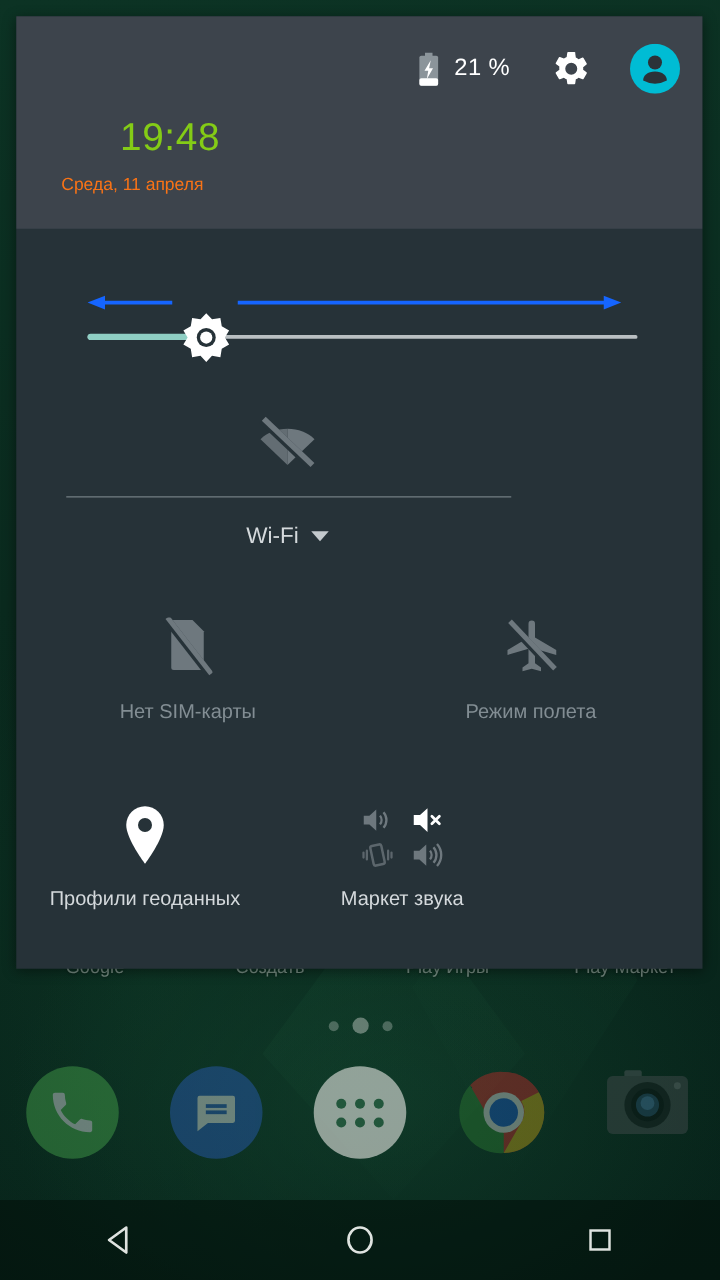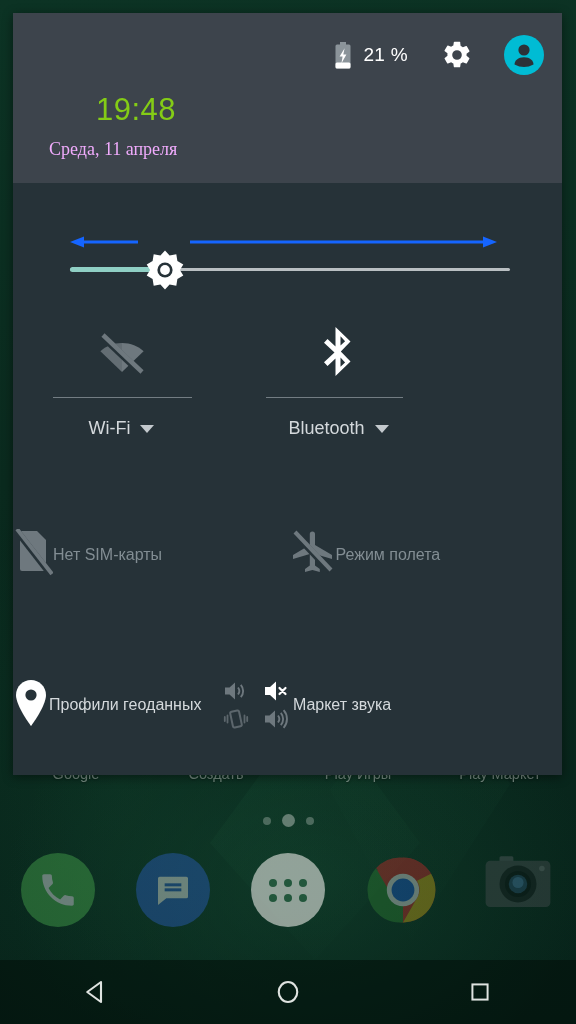--- a/index.html
+++ b/index.html
@@ -65,21 +65,21 @@
   }
   #qs-header{height:170px;background:#3d444c;position:relative;}
 
   #status-row{position:absolute;right:18px;top:22px;display:flex;align-items:center;gap:0;}
   #battery-icon{width:18px;height:27px;position:relative;margin-right:11px;}
   #battery-pct{font-size:19px;color:#ffffff;letter-spacing:.3px;}
   #gear-btn{margin-left:32px;width:34px;height:34px;display:flex;align-items:center;justify-content:center;}
   #avatar-btn{margin-left:30px;width:40px;height:40px;}
 
   #clock{position:absolute;left:36px;top:79px;font-size:31px;color:#84cc16;letter-spacing:.5px;margin-left:47px;}
-  #date-line{position:absolute;left:36px;top:126px;font-size:18px;color:#f0abfc;font-family:Liberation Serif, serif;}
+  #date-line{position:absolute;left:36px;top:126px;font-size:14px;color:#f97316;}
 
   
   #brightness{position:absolute;left:0;top:170px;width:549px;height:120px;}
   #bright-track{position:absolute;left:57px;top:85px;width:440px;height:3px;background:#b9bfc2;border-radius:2px;}
   #bright-fill{position:absolute;left:57px;top:84px;width:88px;height:5px;background:#8fcfc4;border-radius:3px;}
   #bright-thumb{position:absolute;left:132px;top:67px;width:40px;height:40px;}
 
   #arrow-left{position:absolute;left:57px;top:53px;width:68px;height:14px;}
   #arrow-right{position:absolute;left:177px;top:53px;width:307px;height:14px;}
 
@@ -92,21 +92,21 @@
   .big-tile.t-bt .big-divider{left:36px;right:44px;}
   .big-label{position:absolute;left:0;right:0;top:105px;display:flex;align-items:center;justify-content:center;gap:10px;
     font-size:18px;color:#d4d9dc;}
   .chev{width:0;height:0;border-left:7px solid transparent;border-right:7px solid transparent;
         border-top:8px solid #c3c9cd;display:block;}
 
   
   .tile-row{position:absolute;left:0;width:549px;display:flex;}
   #row-2{top:466px;height:140px;}
   #row-3{top:616px;height:140px;}
-  .tile{flex:1;position:relative;display:flex;flex-direction:row;align-items:center;}
+  .tile{flex:1;position:relative;display:flex;flex-direction:column;align-items:center;}
   .tile-icon{height:62px;display:flex;align-items:center;justify-content:center;margin-top:8px;}
   .tile-label{font-size:16px;color:#d4d9dc;margin-top:12px;text-align:center;line-height:1.15;white-space:nowrap;}
   .tile.off .tile-label{color:#828d93;}
   .sound-grid{display:grid;grid-template-columns:34px 34px;grid-template-rows:26px 26px;
               align-items:center;justify-items:center;column-gap:6px;row-gap:2px;margin-top:4px;}
 </style>
 </head>
 <body>
 
 <div id="wallpaper">
@@ -267,32 +267,20 @@
           <line x1="8" y1="4" x2="47" y2="41" stroke="#6e787e" stroke-width="4.5"></line>
         </svg>
       </div>
       <div class="big-divider"></div>
       <div class="big-label">
         <span>Wi-Fi</span>
         <span class="chev"></span>
       </div>
     </div>
 
-    <div class="big-tile t-bt">
-      <div class="big-icon">
-        <svg width="42" height="52" viewBox="0 0 42 52">
-          <path fill="#ffffff" d="M17.5 0 32.5 14.5 22.8 24.5 32.5 34.5 17.5 49 17.5 31.5 9.5 39 6 35.2 16.5 25.5 6 15.8 9.5 12 17.5 19.5 Z M22.5 9.2 22.5 18.6 27.1 14.2 Z M22.5 30.4 22.5 39.8 27.1 35.4 Z"></path>
-        </svg>
-      </div>
-      <div class="big-divider"></div>
-      <div class="big-label">
-        <span>Bluetooth</span>
-        <span class="chev"></span>
-      </div>
-    </div>
   </div>
 
   <div class="tile-row" id="row-2">
 
     <div class="tile off">
       <div class="tile-icon">
         <svg width="40" height="48" viewBox="0 0 40 48">
           <path d="M9 2h15l9 9v29a2 2 0 0 1-2 2H9a2 2 0 0 1-2-2V4a2 2 0 0 1 2-2z" fill="#6e787e"></path>
           <line x1="3" y1="1" x2="38" y2="46" stroke="#263238" stroke-width="6.5"></line>
           <line x1="4" y1="0" x2="39" y2="45" stroke="#6e787e" stroke-width="4"></line>

